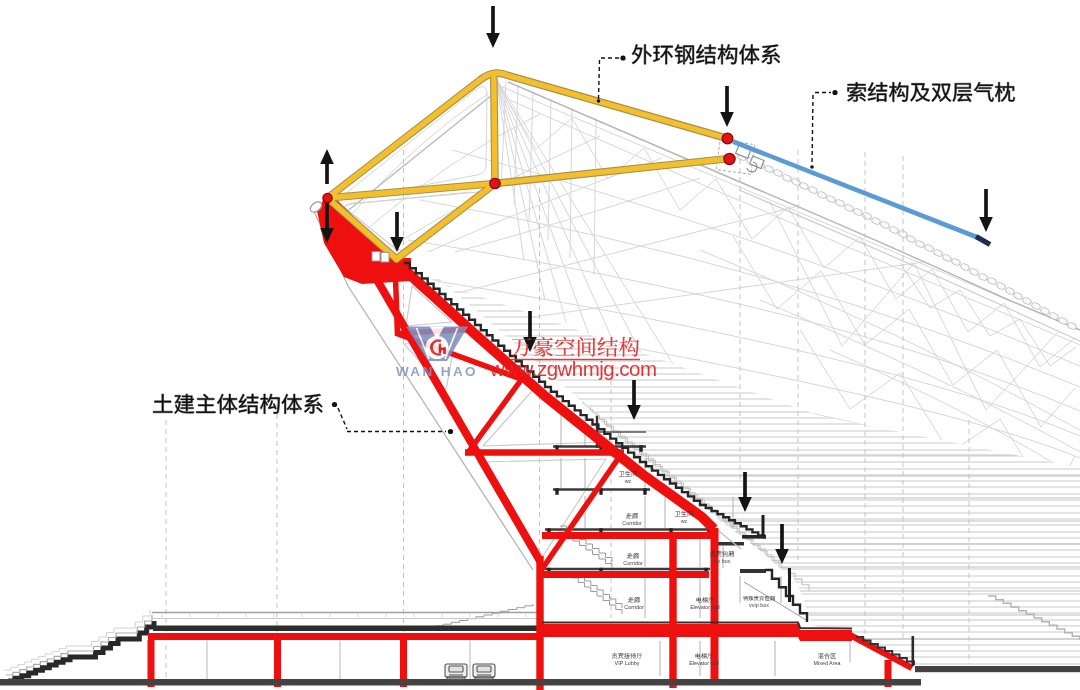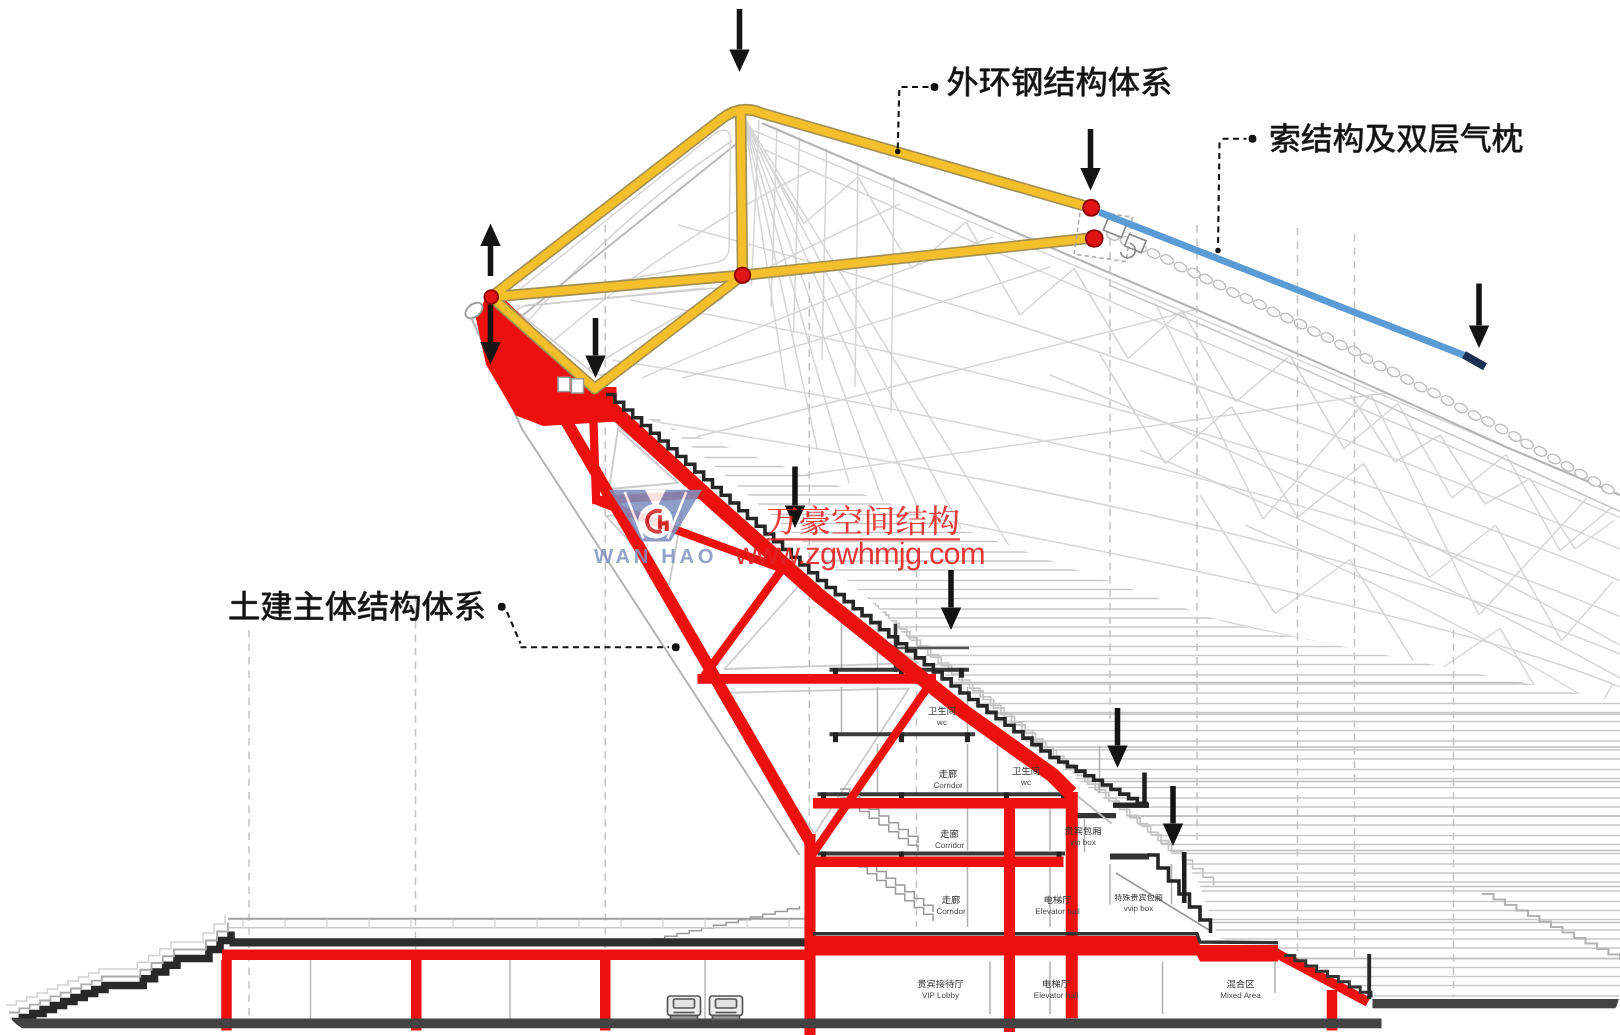--- a/index.html
+++ b/index.html
@@ -1,14 +1,14 @@
 <!DOCTYPE html>
 <html><head><meta charset="utf-8"><style>
 html,body{margin:0;padding:0;background:#fff;}
-#canvas{position:relative;width:1080px;height:690px;overflow:hidden;border-radius:31px;}
+#canvas{position:relative;width:1080px;height:690px;overflow:hidden;}
 text{font-family:"Liberation Sans",sans-serif;}
 </style></head><body>
 
 <div id="canvas">
 <svg width="1080" height="690" viewBox="0 0 1080 690">
 <defs>
 <path id="s4e3b" d="M374 -795C435 -750 505 -686 545 -640H103V-567H459V-347H149V-274H459V-27H56V46H948V-27H540V-274H856V-347H540V-567H897V-640H572L620 -675C580 -722 499 -790 435 -836Z"></path>
 <path id="s4f53" d="M251 -836C201 -685 119 -535 30 -437C45 -420 67 -380 74 -363C104 -397 133 -436 160 -479V78H232V-605C266 -673 296 -745 321 -816ZM416 -175V-106H581V74H654V-106H815V-175H654V-521C716 -347 812 -179 916 -84C930 -104 955 -130 973 -143C865 -230 761 -398 702 -566H954V-638H654V-837H581V-638H298V-566H536C474 -396 369 -226 259 -138C276 -125 301 -99 313 -81C419 -177 517 -342 581 -518V-175Z"></path>
 <path id="s5305" d="M303 -845C244 -708 145 -579 35 -498C53 -485 84 -457 97 -443C158 -493 218 -559 271 -634H796C788 -355 777 -254 758 -230C749 -218 740 -216 724 -217C707 -216 667 -217 623 -220C634 -201 642 -171 644 -149C690 -146 734 -146 760 -149C787 -152 807 -160 824 -183C852 -219 862 -336 873 -670C874 -680 874 -705 874 -705H317C340 -743 360 -783 378 -823ZM269 -463H532V-300H269ZM195 -530V-81C195 32 242 59 400 59C435 59 741 59 780 59C916 59 945 21 961 -111C939 -115 907 -127 888 -139C878 -34 864 -12 778 -12C712 -12 447 -12 395 -12C288 -12 269 -26 269 -81V-233H605V-530Z"></path>
 <path id="s533a" d="M927 -786H97V50H952V-22H171V-713H927ZM259 -585C337 -521 424 -445 505 -369C420 -283 324 -207 226 -149C244 -136 273 -107 286 -92C380 -154 472 -231 558 -319C645 -236 722 -155 772 -92L833 -147C779 -210 698 -291 609 -374C681 -455 747 -544 802 -637L731 -665C683 -580 623 -498 555 -422C474 -496 389 -568 313 -629Z"></path>

